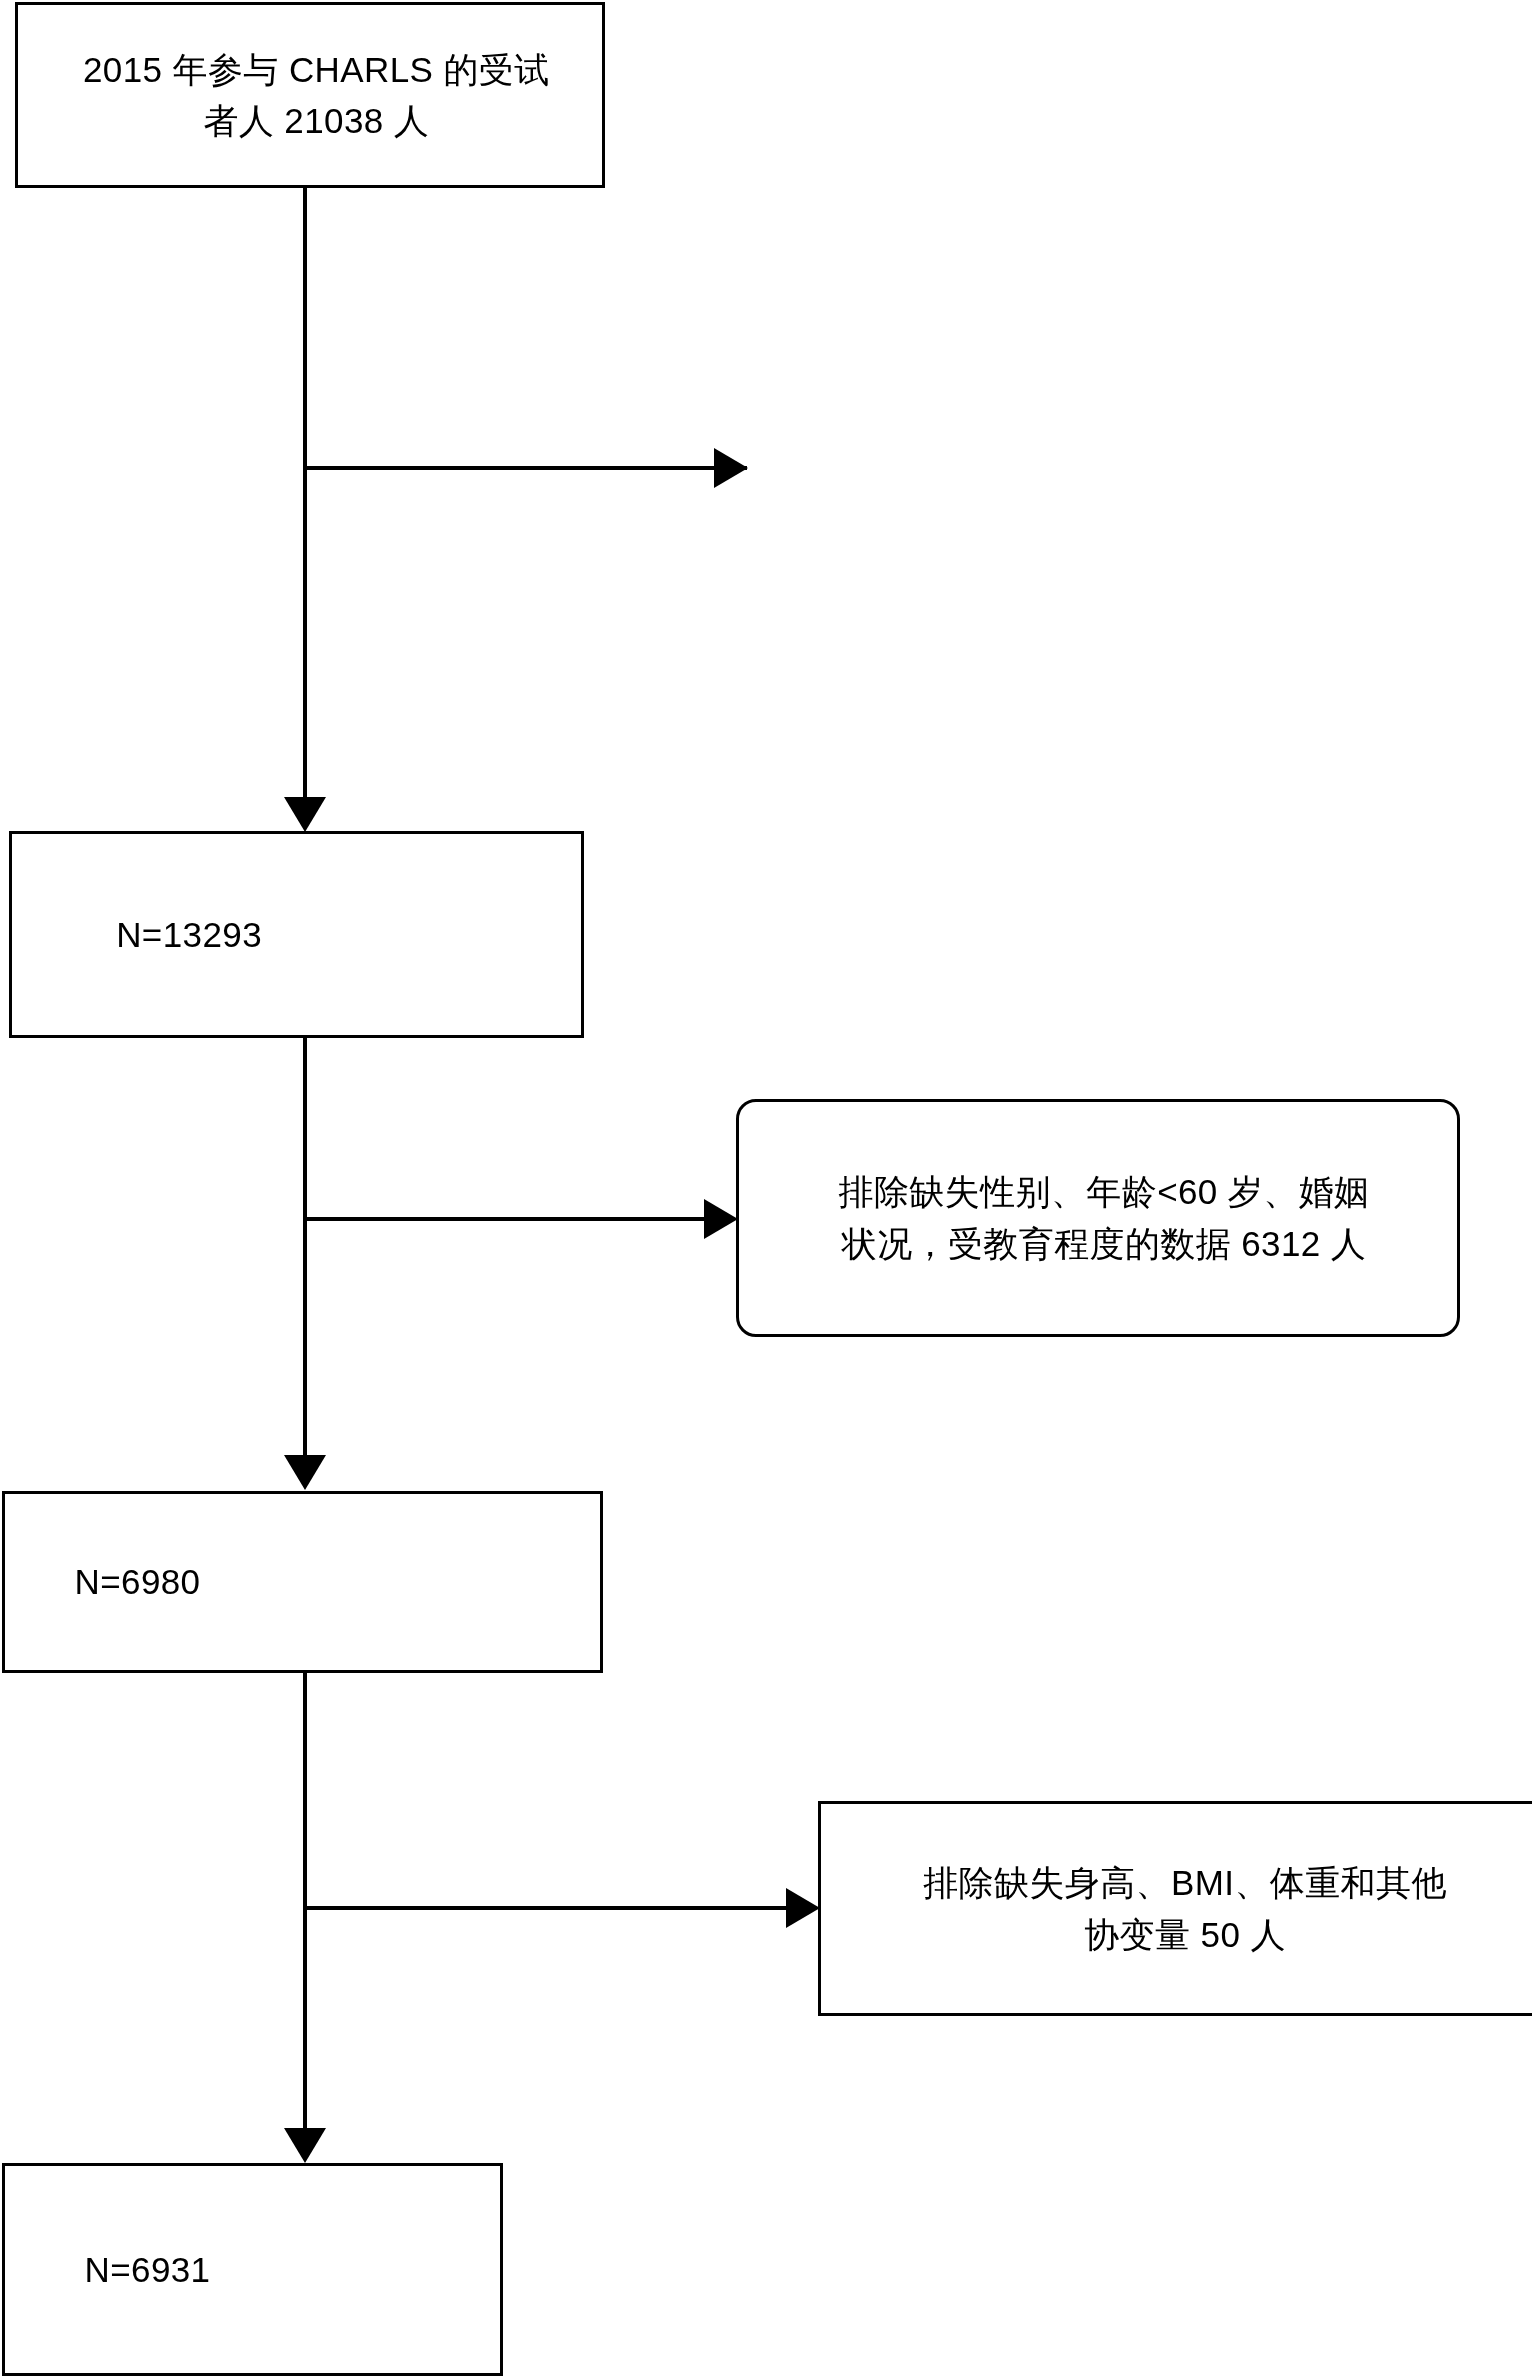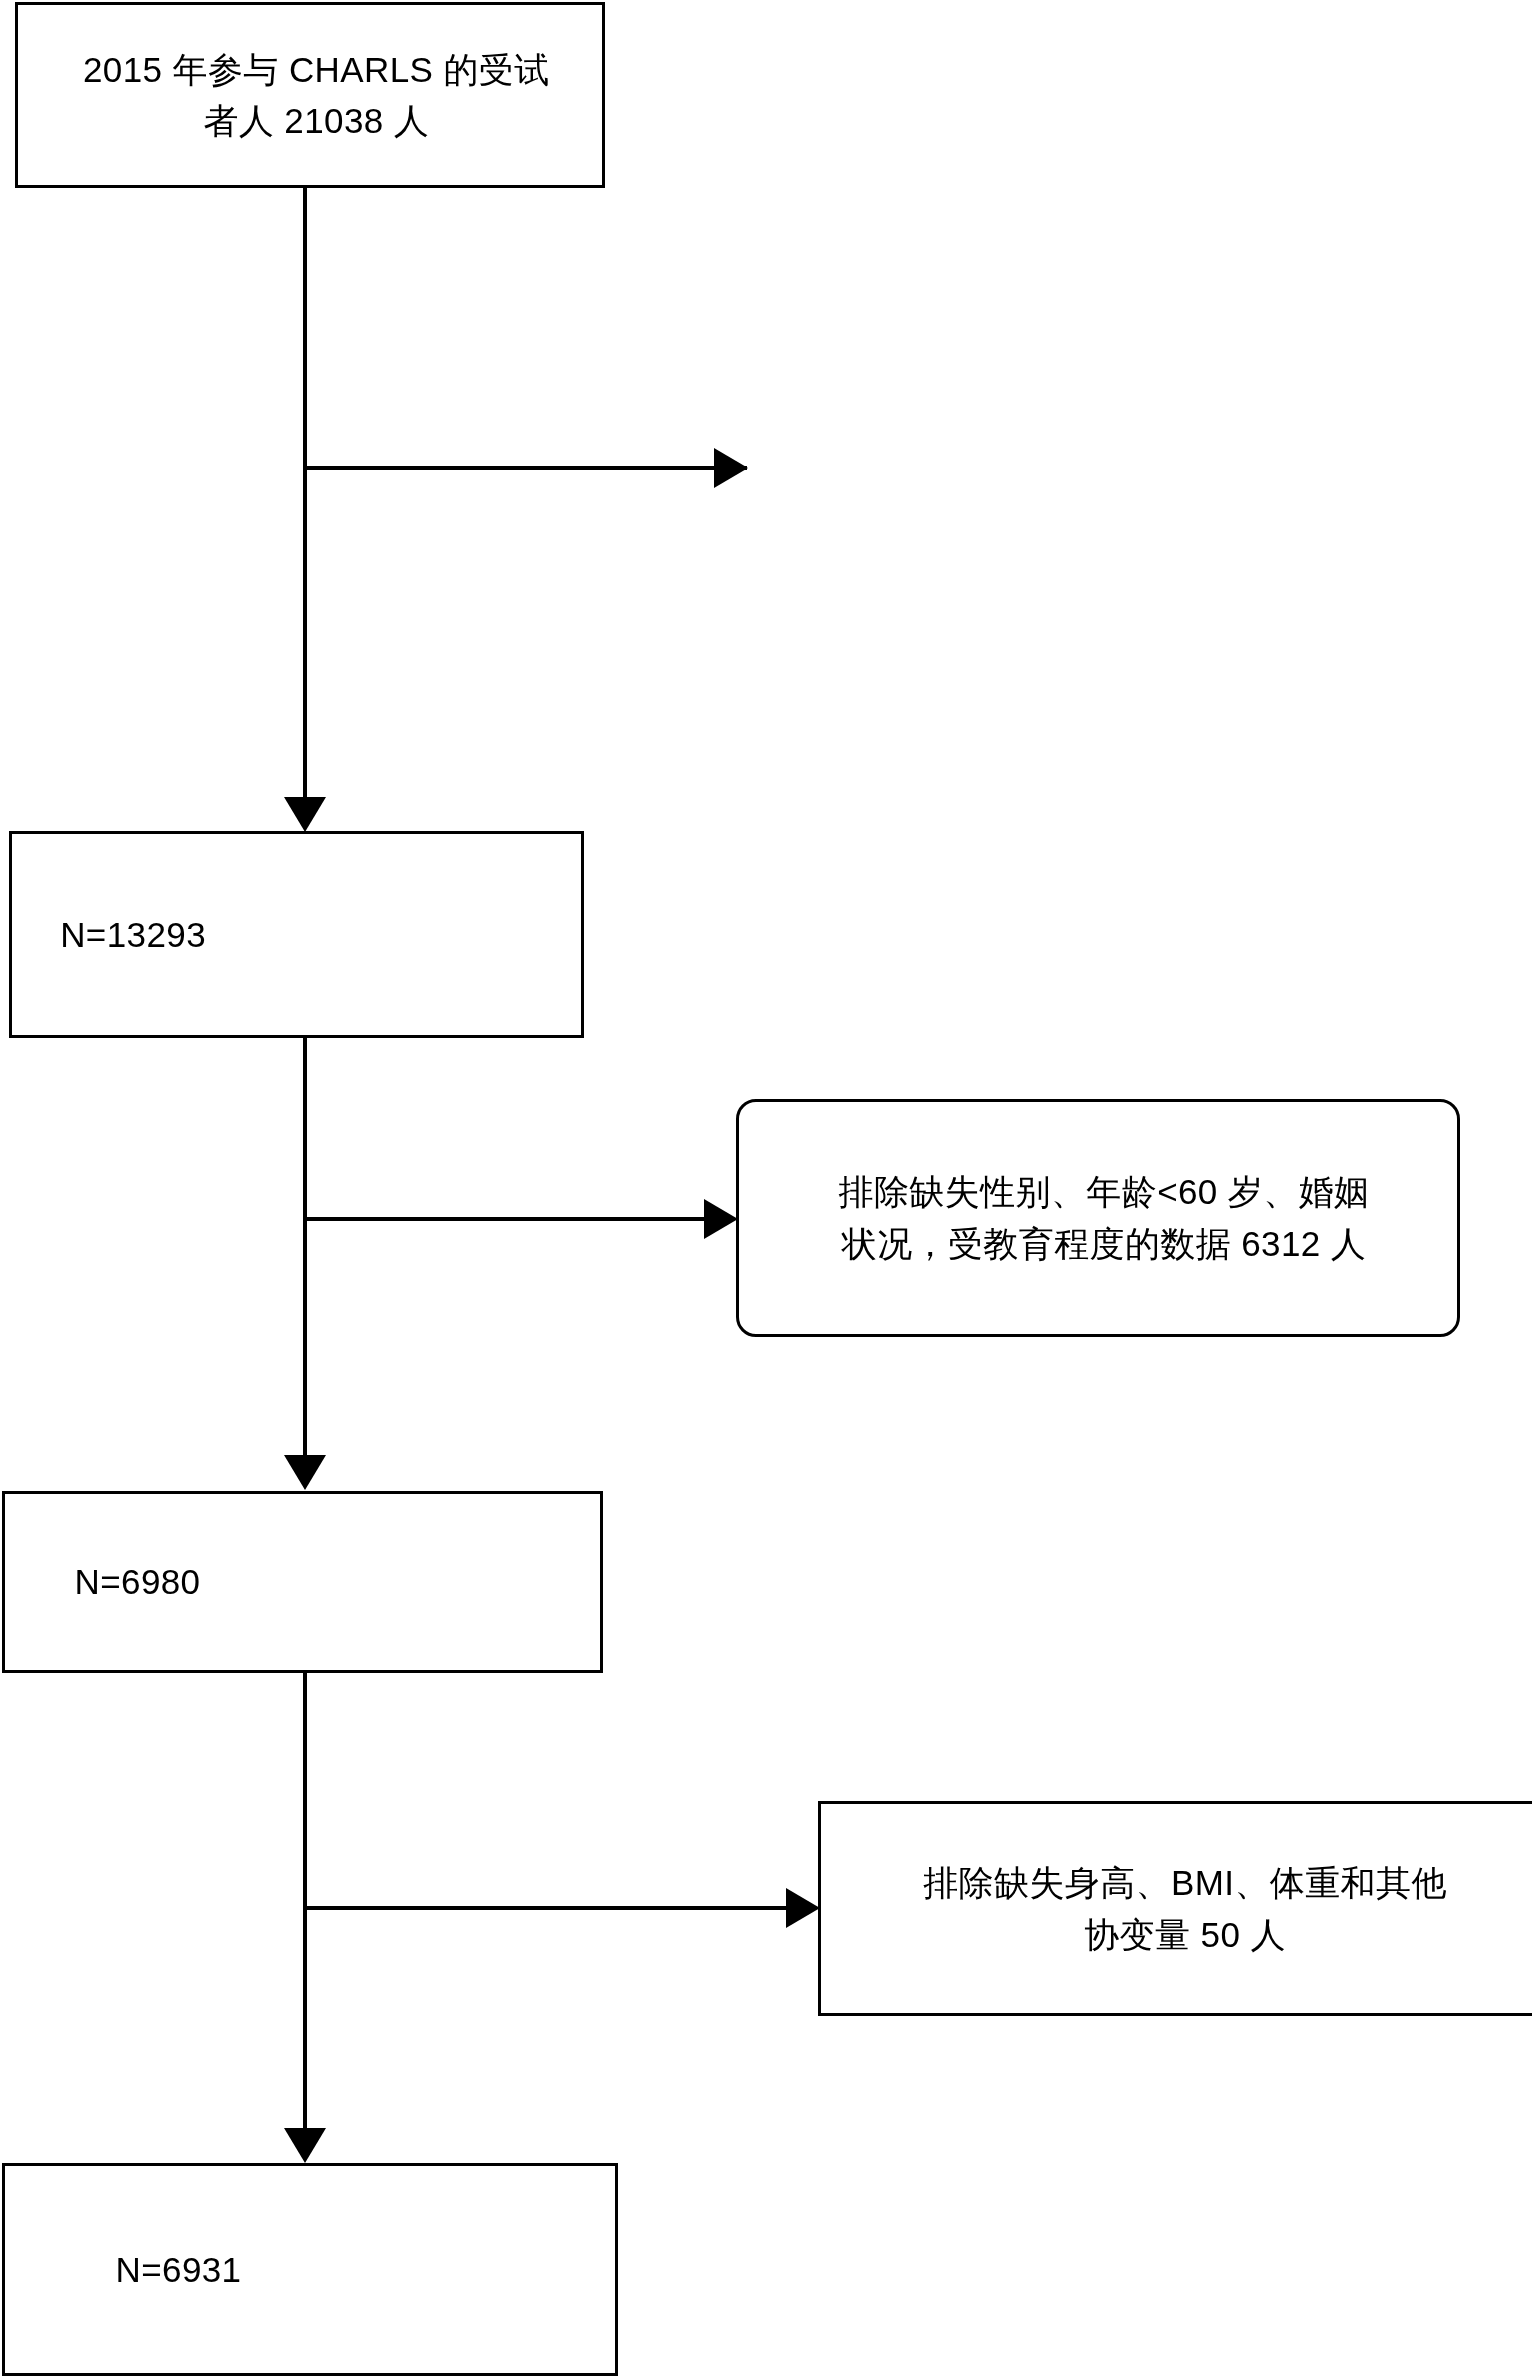--- a/index.html
+++ b/index.html
@@ -75,21 +75,21 @@
 者人 21038 人</div>
   </div>
 
   <div class="conn-v" style="left:303px; top:188px; height:618px;"></div>
   <div class="arrow-down" style="left:284px; top:797px;"></div>
 
   <div class="conn-h" style="left:303px; top:466px; width:444px;"></div>
   <div class="arrow-right" style="left:714px; top:448px;"></div>
 
 
-  <div class="node-box" style="left:9.2px; top:831px; width:575px; height:207px; justify-content:flex-start; padding-left:48px;">
+  <div class="node-box" style="left:9.2px; top:831px; width:575px; height:207px; justify-content:flex-start; padding-left:104px;">
     <div class="node-text left-ish">N=13293</div>
   </div>
 
   <div class="conn-v" style="left:303px; top:1037px; height:433px;"></div>
   <div class="arrow-down" style="left:284px; top:1455px;"></div>
 
   <div class="conn-h" style="left:303px; top:1217px; width:418px;"></div>
   <div class="arrow-right" style="left:704px; top:1199px;"></div>
 
   <div class="node-box" style="left:736px; top:1099px; width:724px; height:238px;border-radius:20px;">
@@ -105,18 +105,18 @@
   <div class="arrow-down" style="left:284px; top:2128px;"></div>
 
   <div class="conn-h" style="left:303px; top:1906px; width:490px;"></div>
   <div class="arrow-right" style="left:786px; top:1888px;"></div>
 
   <div class="node-box" style="left:818px; top:1801px; width:722px; height:215px;">
     <div class="node-text">排除缺失身高、BMI、体重和其他
 协变量 50 人</div>
   </div>
 
-  <div class="node-box" style="left:1.5px; top:2163px; width:616px; height:213px; justify-content:flex-start; padding-left:111px;">
+  <div class="node-box" style="left:1.5px; top:2163px; width:501px; height:213px; justify-content:flex-start; padding-left:80px;">
     <div class="node-text left-ish">N=6931</div>
   </div>
 
 </div>
 
 
 </body></html>

